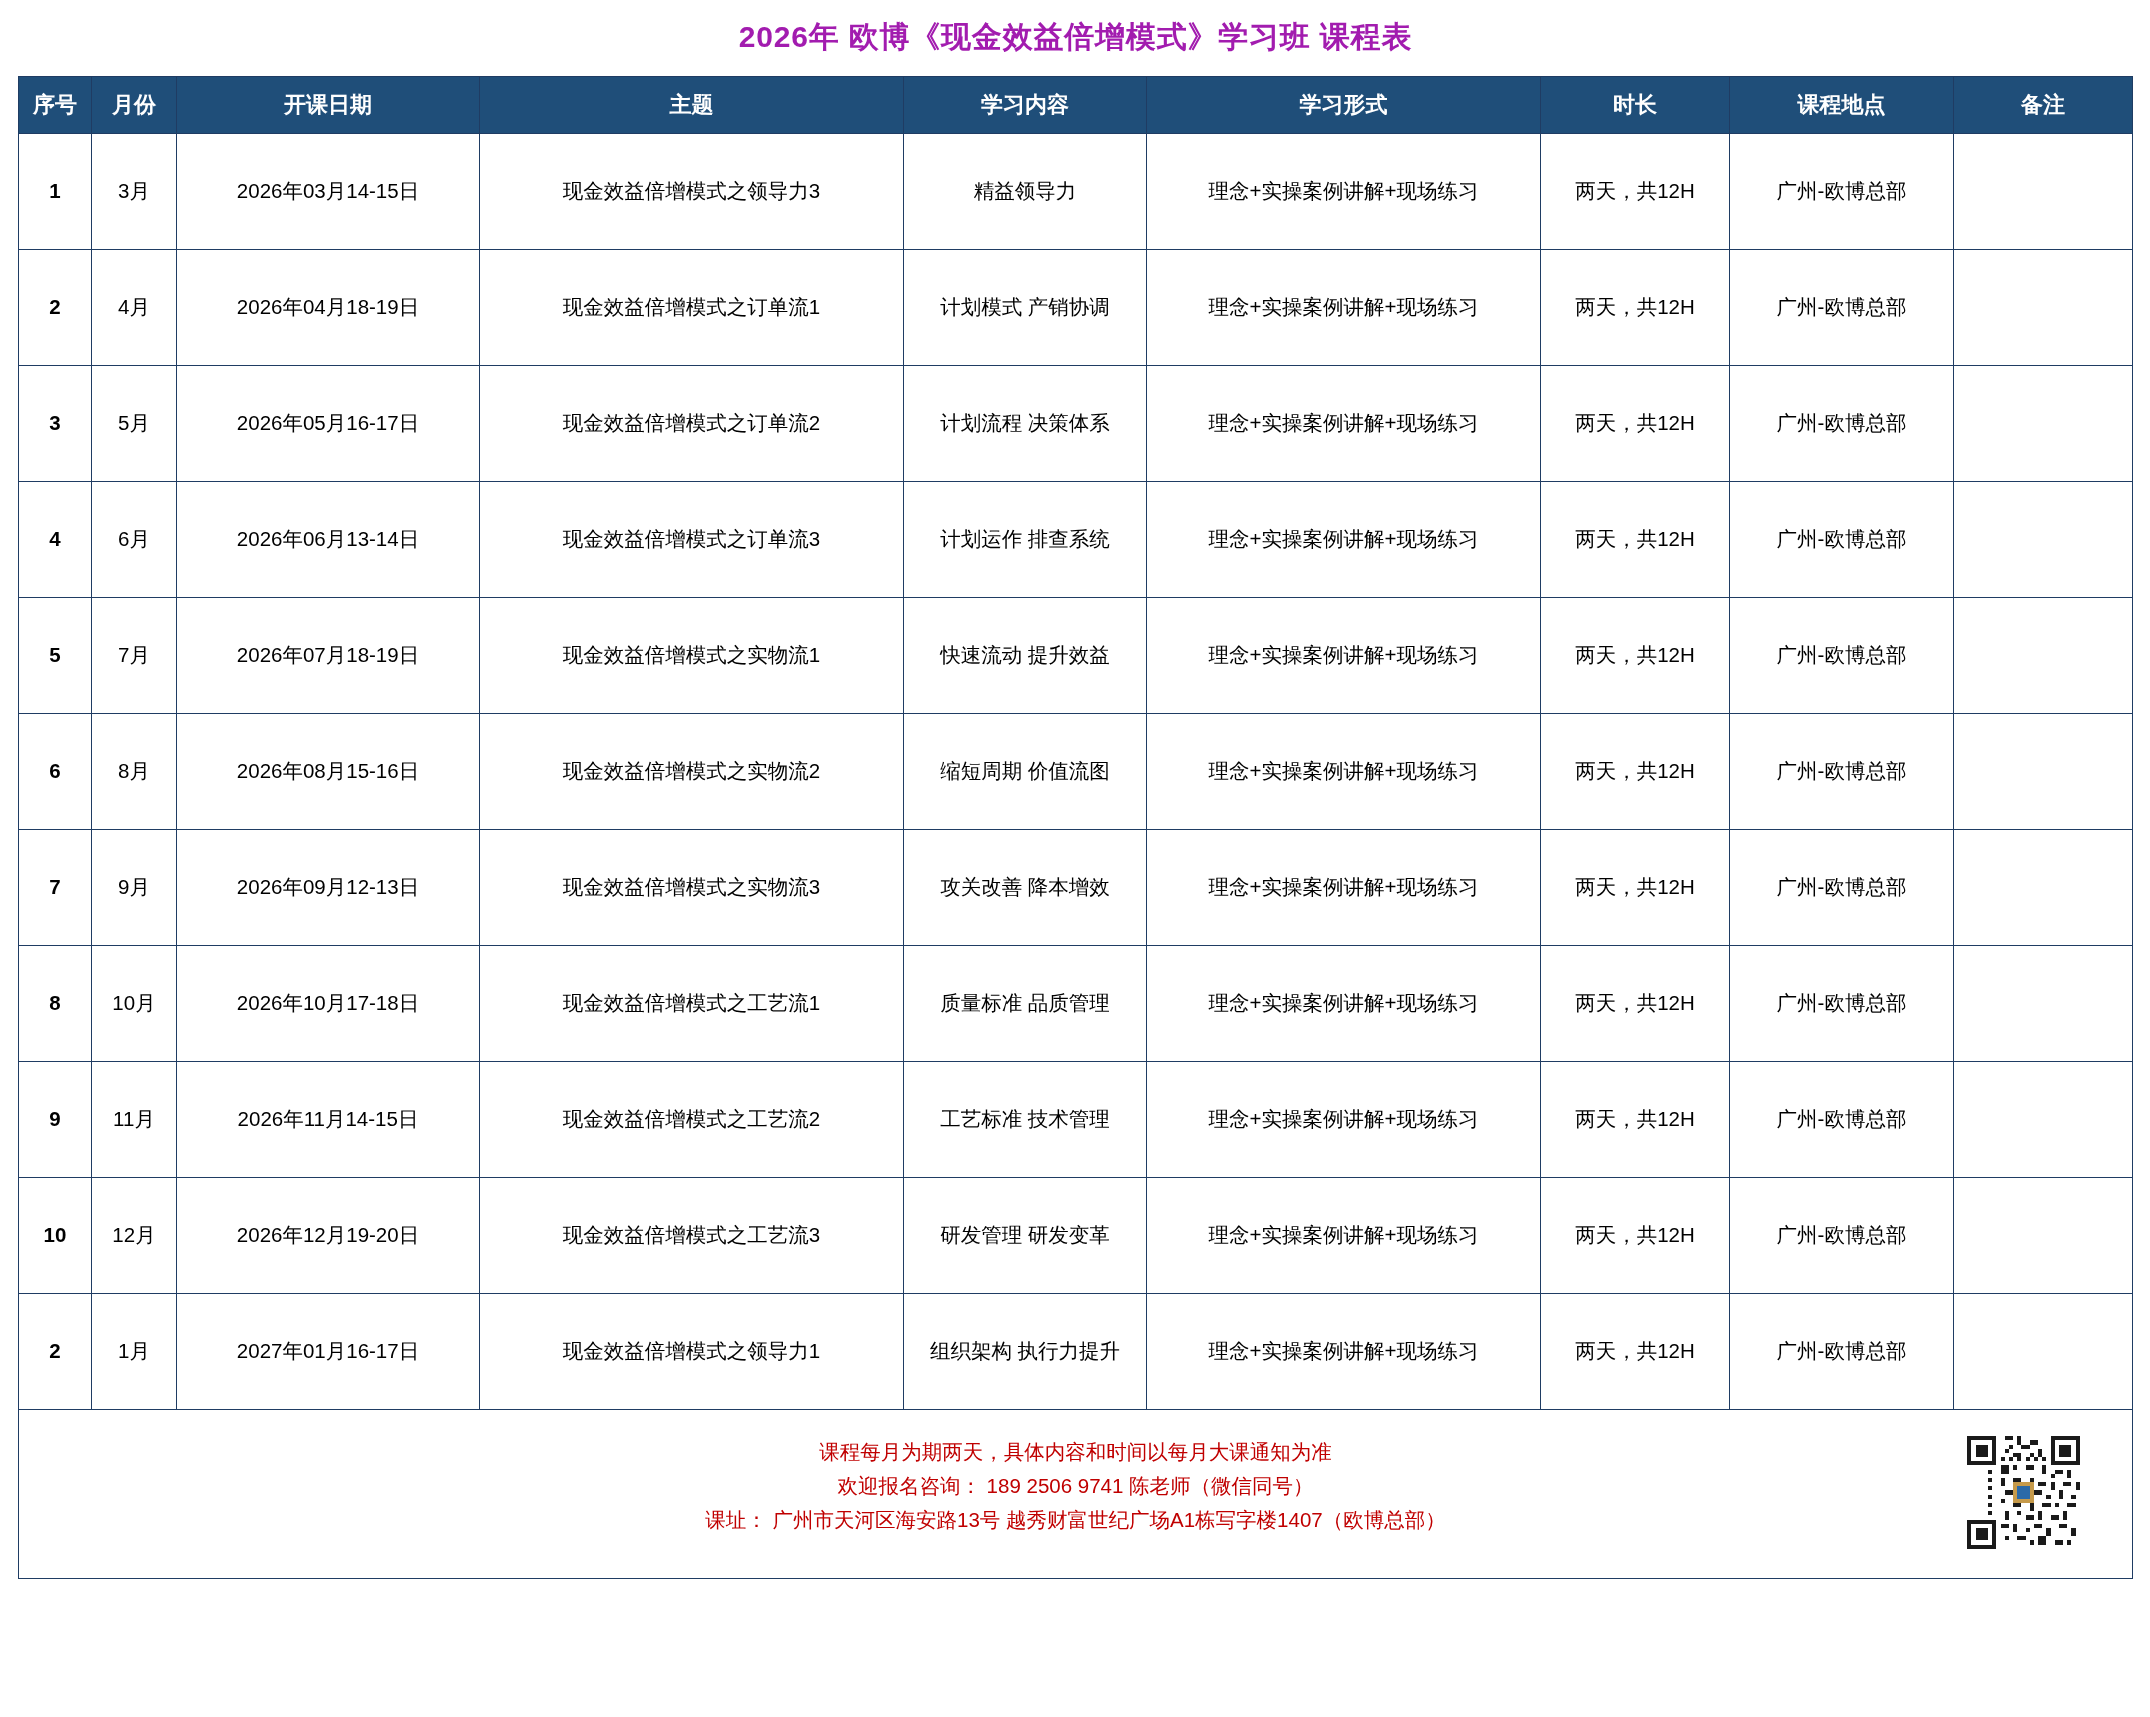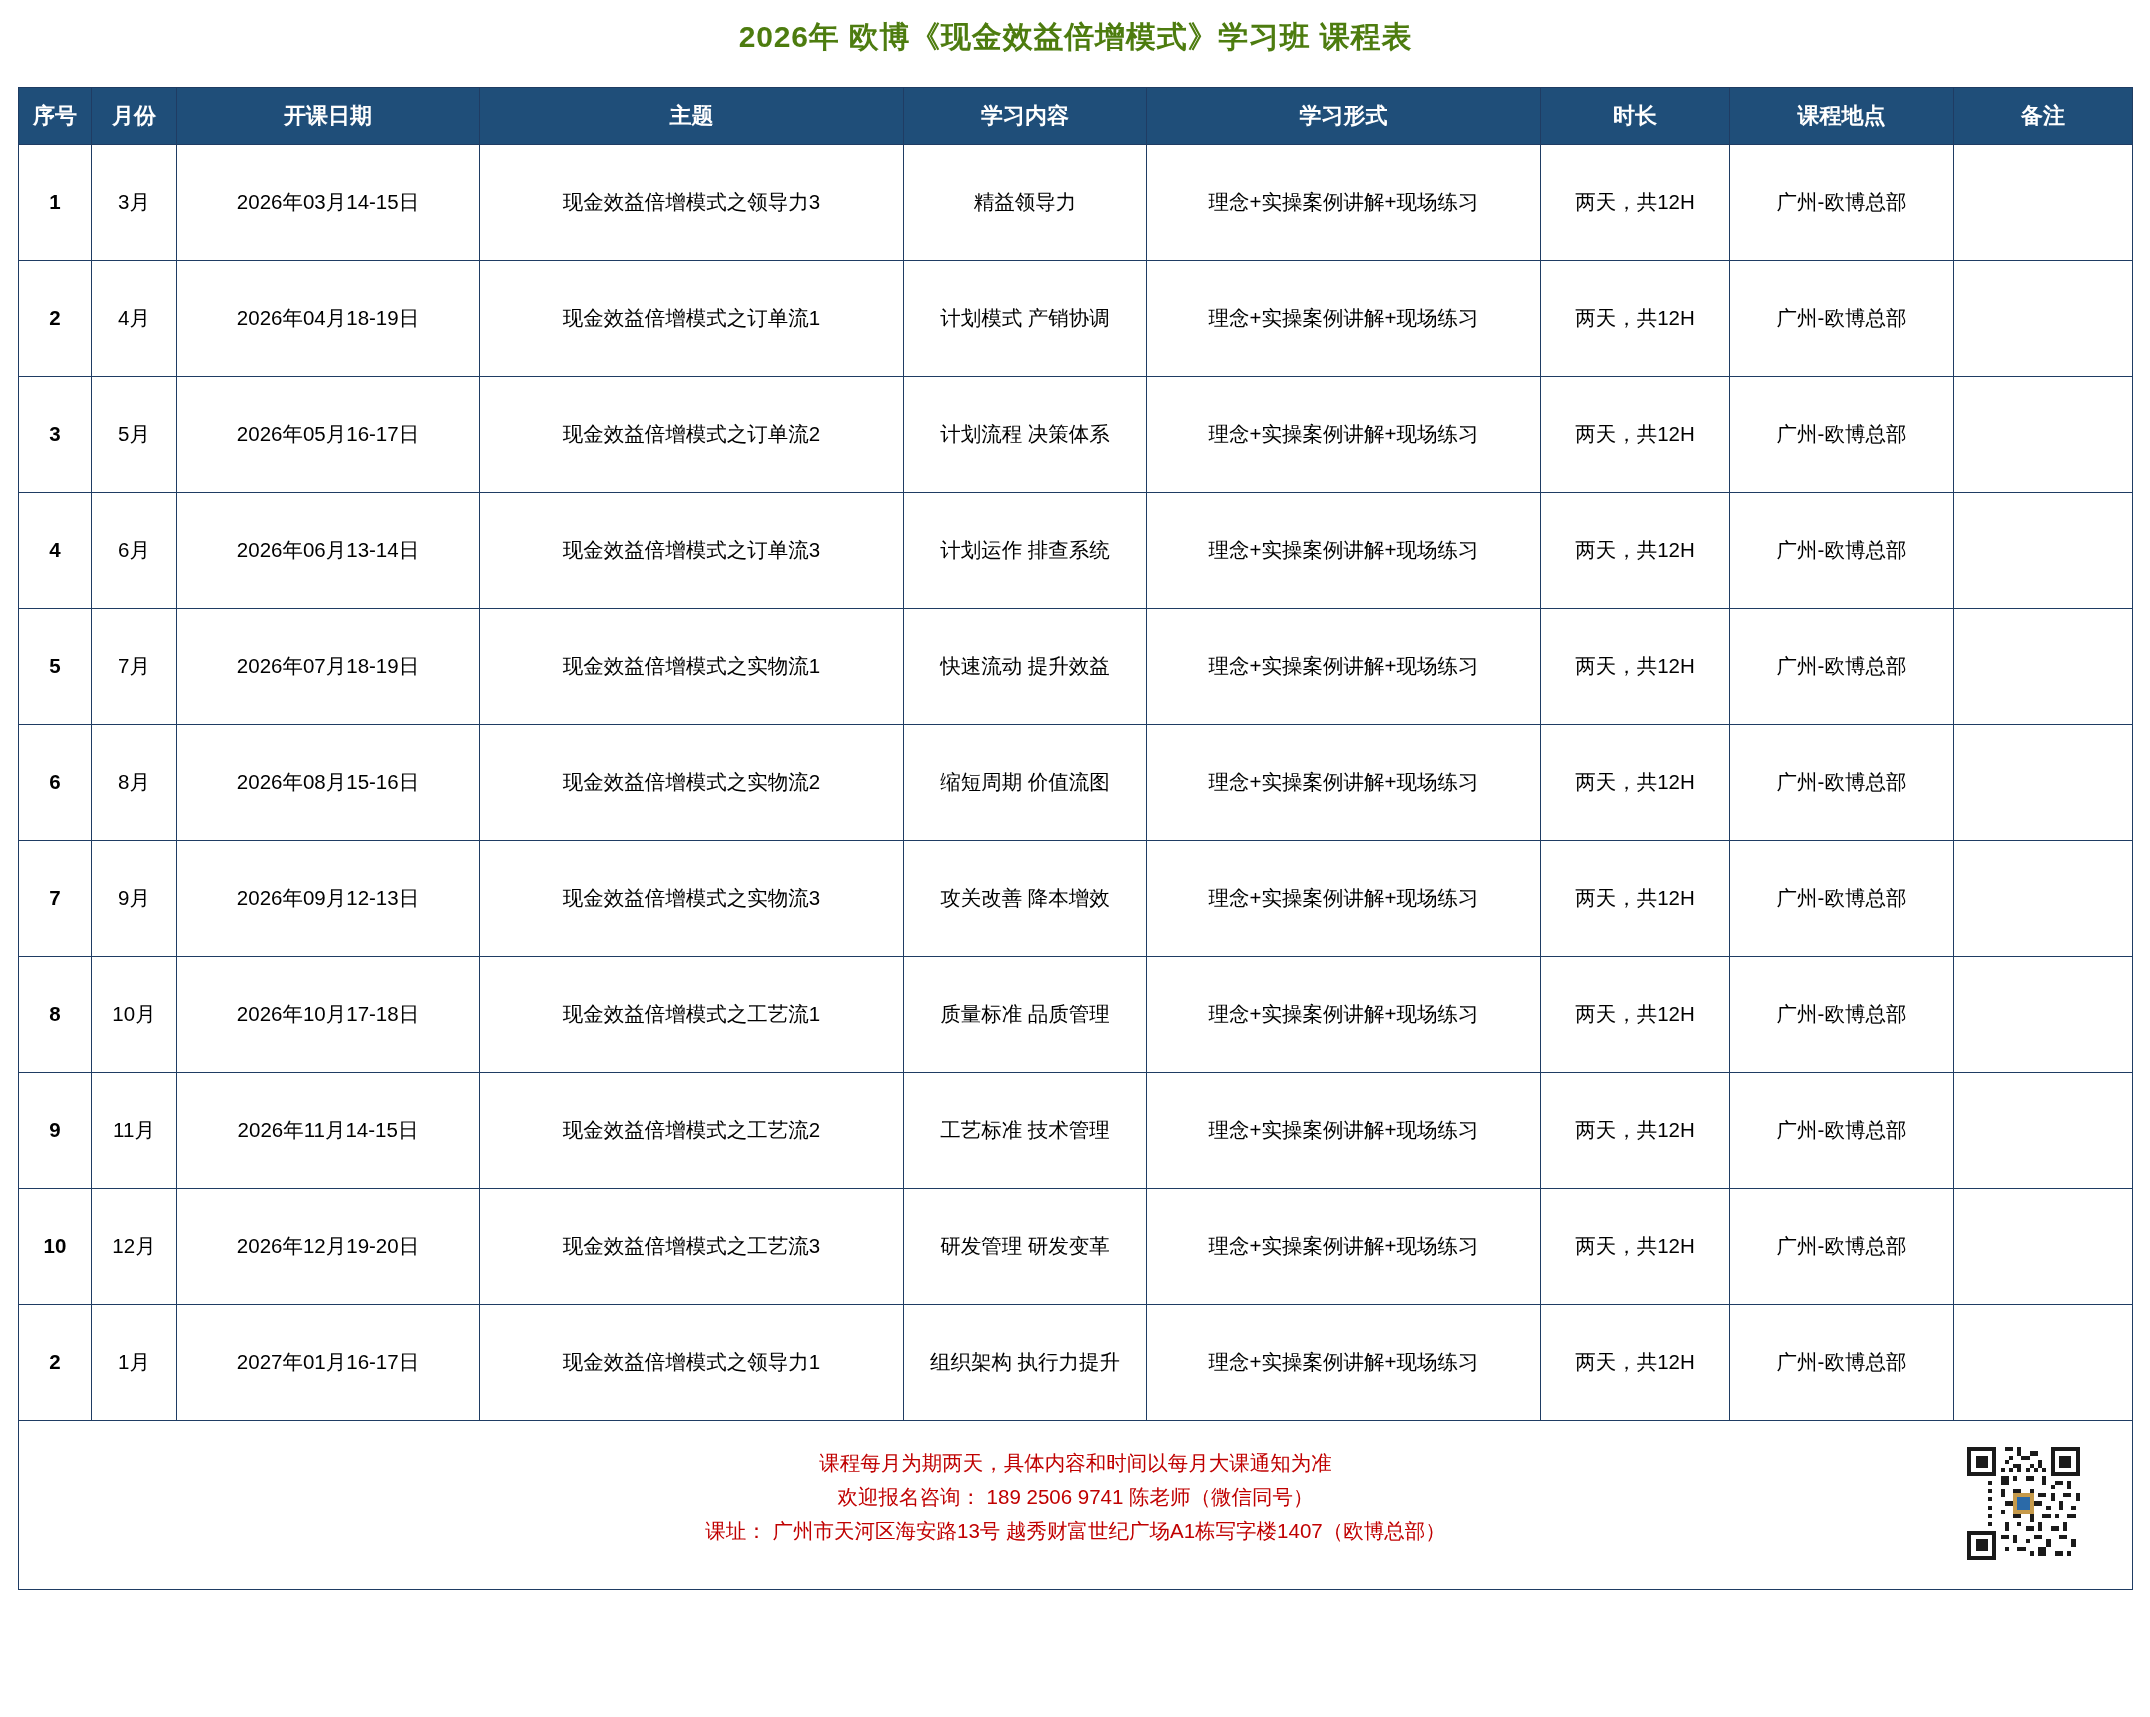--- a/index.html
+++ b/index.html
@@ -16,27 +16,26 @@
     width: 2151px;
     box-sizing: border-box;
     padding: 0 18px 0 18px;
   }
   .doc-title {
     text-align: center;
     font-size: 30px;
     font-weight: bold;
     letter-spacing: 0.8px;
     padding: 16.7px 0 18px 0;
-    color: #4d7c0f;
+    color: #a21caf;
   }
   table.schedule {
     border-collapse: collapse;
     width: 2114px;
     table-layout: fixed;
-    margin-top: 11px;
   }
   table.schedule th, table.schedule td {
     border: 1.5px solid #1f3c63;
     text-align: center;
     vertical-align: middle;
   }
   table.schedule thead th {
     background: #1f4e79;
     color: #ffffff;
     font-size: 22px;

